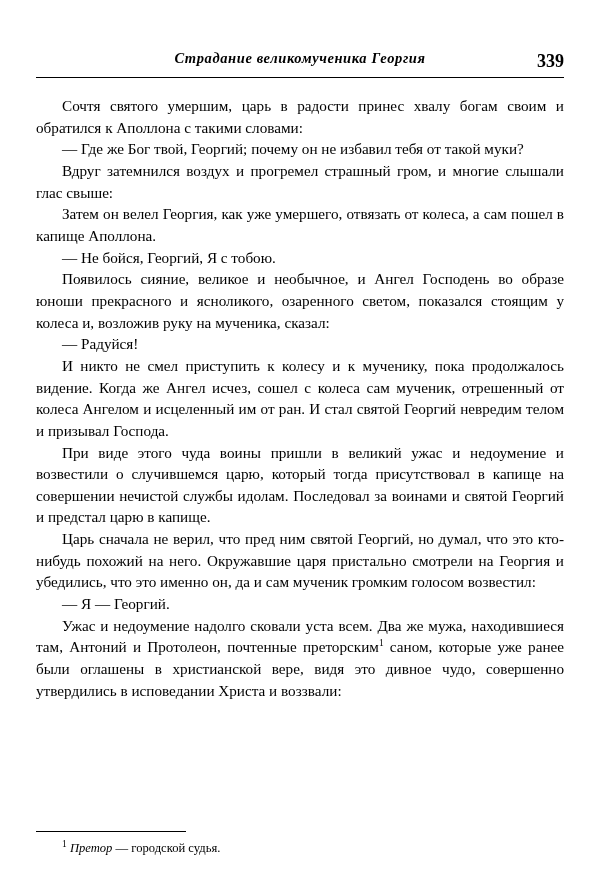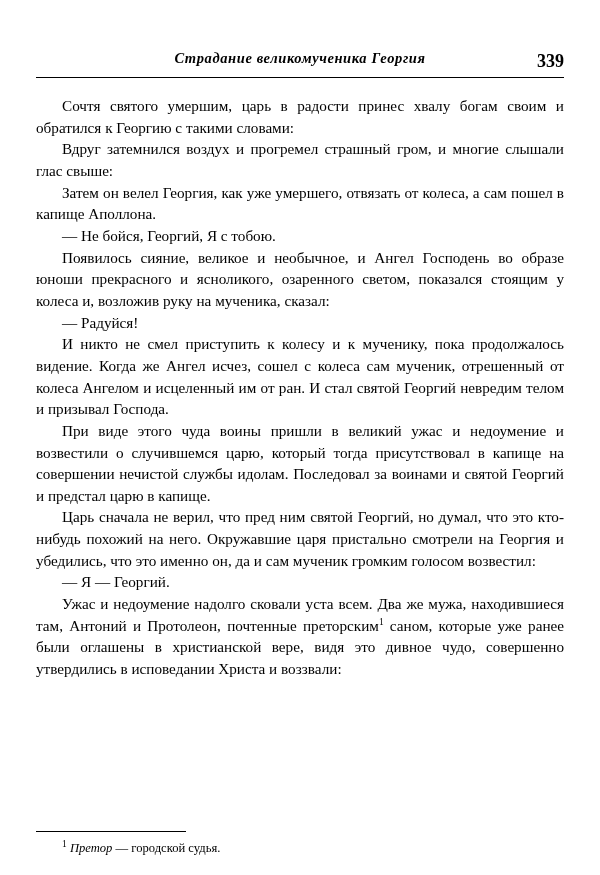--- a/index.html
+++ b/index.html
@@ -101,21 +101,22 @@
 
 <div class="page">
 
   <div class="header">
     <div class="running-title">Страдание великомученика Георгия</div>
     <div class="folio">339</div>
   </div>
   <div class="rule"></div>
 
   <div class="body-text">
-    <p>Сочтя святого умершим, царь в радости принес хвалу богам своим и обратился к Георгию с такими словами:</p>
+    <p>Сочтя святого умершим, царь в радости принес хвалу богам своим и обратился к Аполлона с такими словами:</p>
+    <p>— Где же Бог твой, Георгий; почему он не избавил тебя от такой муки?</p>
     <p>Вдруг затемнился воздух и прогремел страшный гром, и многие слышали глас свыше:</p>
     <p>Затем он велел Георгия, как уже умершего, отвязать от колеса, а сам пошел в капище Аполлона.</p>
     <p>— Не бойся, Георгий, Я с тобою.</p>
     <p>Появилось сияние, великое и необычное, и Ангел Господень во образе юноши прекрасного и ясноликого, озаренного светом, показался стоящим у колеса и, возложив руку на мученика, сказал:</p>
     <p>— Радуйся!</p>
     <p>И никто не смел приступить к колесу и к мученику, пока продолжалось видение. Когда же Ангел исчез, сошел с колеса сам мученик, отрешенный от колеса Ангелом и исцеленный им от ран. И стал святой Георгий невредим телом и призывал Господа.</p>
     <p>При виде этого чуда воины пришли в великий ужас и недоумение и возвестили о случившемся царю, который тогда присутствовал в капище на совершении нечистой службы идолам. Последовал за воинами и святой Георгий и предстал царю в капище.</p>
     <p>Царь сначала не верил, что пред ним святой Георгий, но думал, что это кто-нибудь похожий на него. Окружавшие царя пристально смотрели на Георгия и убедились, что это именно он, да и сам мученик громким голосом возвестил:</p>
     <p>— Я — Георгий.</p>
     <p><span>Ужас и недоумение надолго сковали уста всем. Два же мужа, находившиеся там, Антоний и Протолеон, почтенные преторским</span><sup class="fnref">1</sup><span> саном, которые уже ранее были оглашены в христианской вере, видя это дивное чудо, совершенно утвердились в исповедании Христа и воззвали:</span></p>

